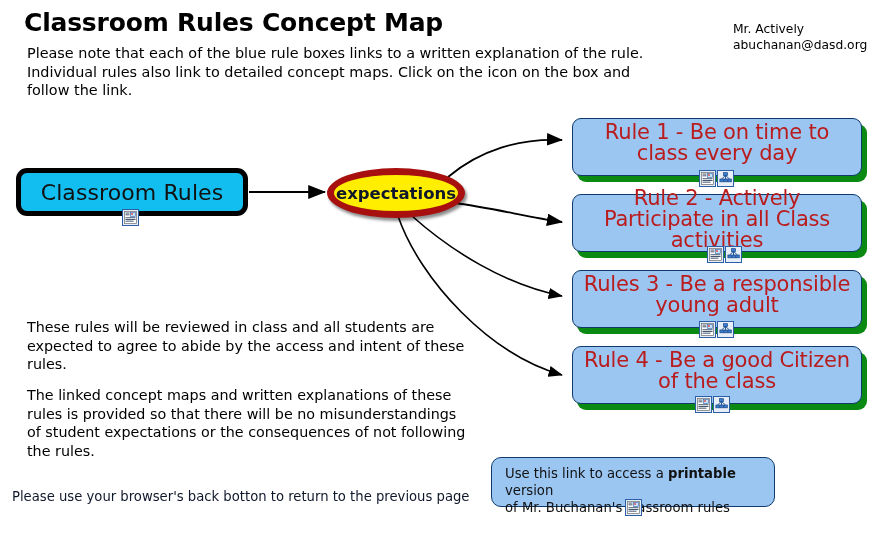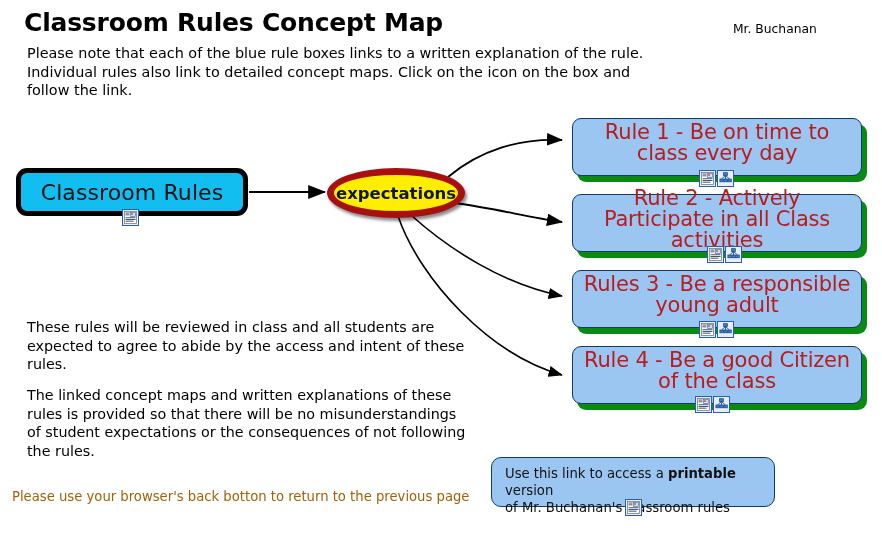--- a/index.html
+++ b/index.html
@@ -159,21 +159,21 @@
     line-height: 18.5px;
   }
 
   
   #footer-note {
     position: absolute;
     left: 12px;
     top: 489px;
     font-size: 13.2px;
     line-height: 16.5px;
-    color: #a16207;
+    color: #0f172a;
     text-align: center;
   }
 
   
   #printable-node {
     position: absolute;
     left: 491px;
     top: 457px;
     width: 284px;
     height: 50px;
@@ -220,21 +220,22 @@
   <path d="M 455,203 C 492,208 528,217 562,222" fill="none" stroke="#000000" stroke-width="1.8" marker-end="url(#arrowhead)"></path>
 
   <path d="M 412,216 C 450,250 505,285 562,296" fill="none" stroke="#000000" stroke-width="1.6" marker-end="url(#arrowhead)"></path>
 
   <path d="M 398,216 C 420,280 490,355 562,375" fill="none" stroke="#000000" stroke-width="1.6" marker-end="url(#arrowhead)"></path>
 </svg>
 
 <div id="page-title">Classroom Rules Concept Map</div>
 <div id="intro-text">Please note that each of the blue rule boxes links to a written explanation of the rule. Individual rules also link to detailed concept maps. Click on the icon on the box and follow the link.</div>
 <div id="contact-block">
-  <div>Mr. Buchanan</div>
+  <div>Mr. Actively</div>
+  <div>abuchanan@dasd.org</div>
 </div>
 
 <div id="root-node">
   <span id="root-node-label">Classroom Rules</span>
 </div>
 <div class="icon-row" style="left:122px; top:209px;">
   <svg class="mini-icon" viewBox="0 0 17 17">
     <rect x="0.5" y="0.5" width="16" height="16" fill="#e8eef7" stroke="#2a5fa8" stroke-width="1"></rect>
     <rect x="2.5" y="2.5" width="12" height="12" fill="#ffffff" stroke="#6a6a6a" stroke-width="0.7"></rect>
     <rect x="8.5" y="3.5" width="5" height="4" fill="#c8e0ff" stroke="#2a5fa8" stroke-width="0.6"></rect>

